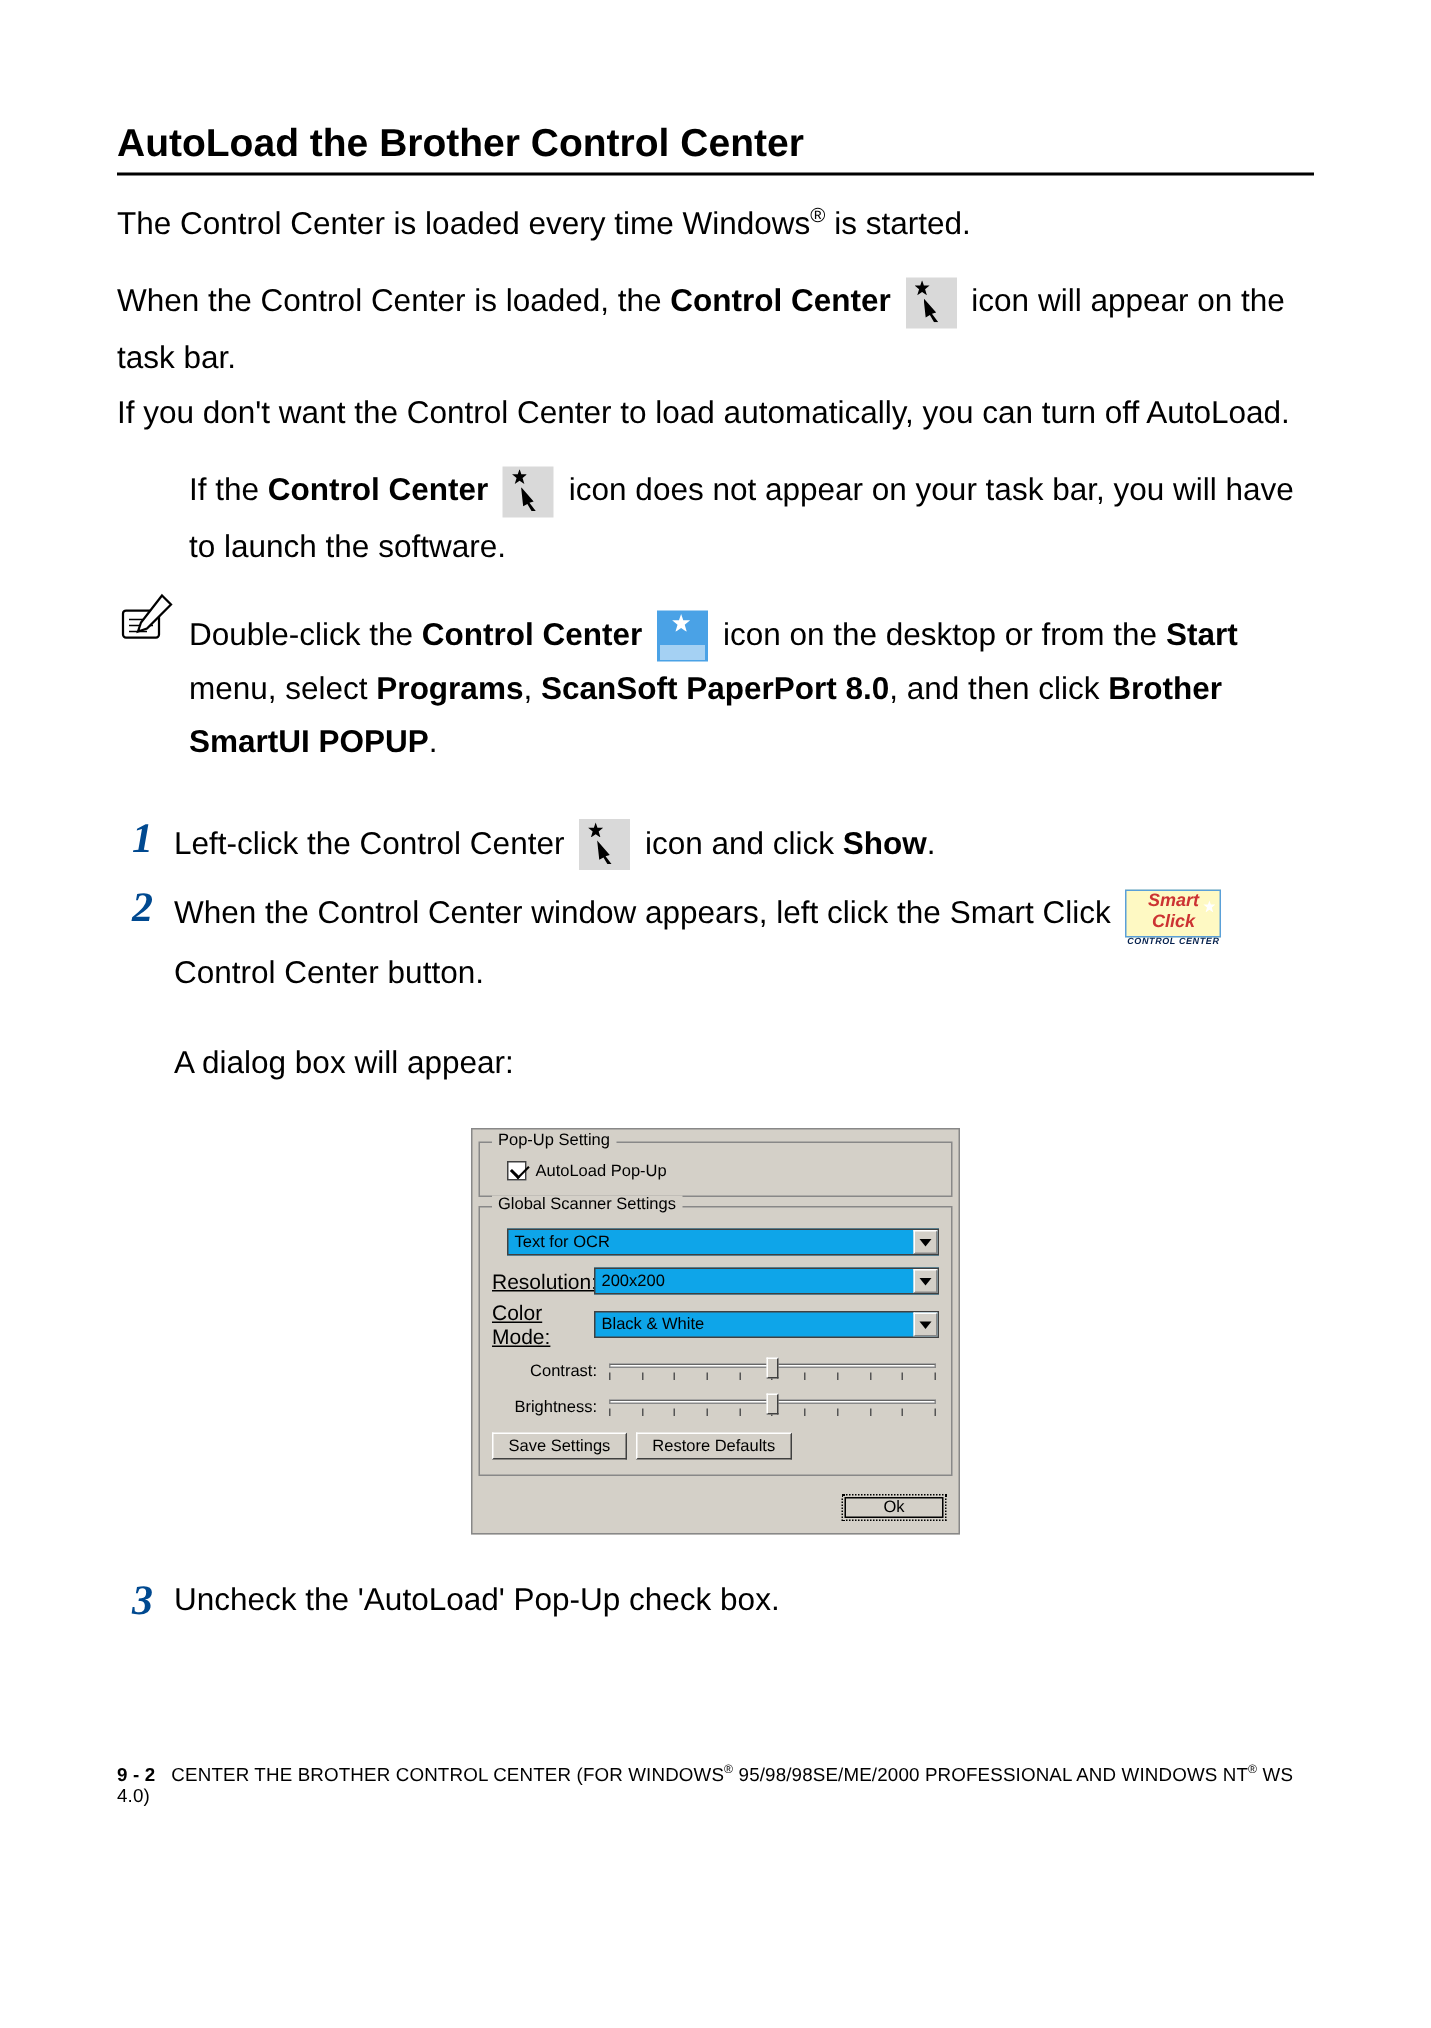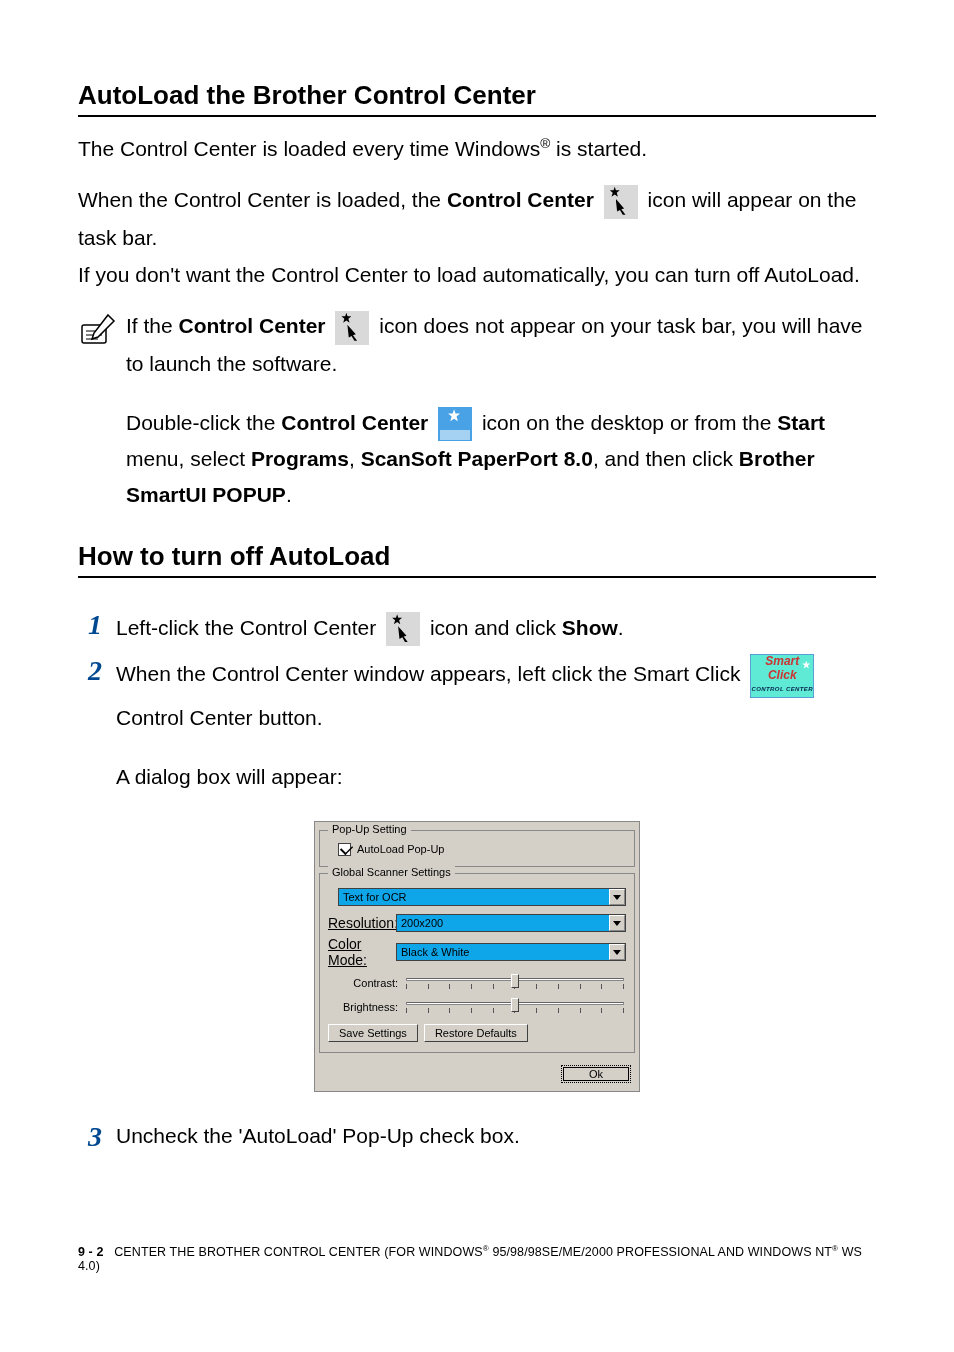--- a/index.html
+++ b/index.html
@@ -25,21 +25,21 @@
     font-size: 21px;
     line-height: 1.35;
     margin: 18px 0;
   }
   .inline-para {
     font-size: 21px;
     line-height: 1.8;
   }
   .note-row {
     display: flex;
-    align-items: flex-start;
+    align-items: center;
     gap: 8px;
     margin-top: 10px;
   }
   .note-icon {
     flex: 0 0 40px;
     margin-top: 4px;
   }
   .note-icon svg { display:block; }
   .note-body {
     font-size: 21px;
@@ -90,22 +90,22 @@
   .cc-icon-desktop::after {
     content:"";
     position:absolute;
     left:2px; bottom:1px;
     width:30px; height:10px;
     background:#fff;
     opacity:0.5;
   }
   .smartclick-icon {
     display:inline-block;
-    width:64px; height:44px;
-    background:#5eead4;
+    width:64px; height:32px;
+    background:#fef9c3;
     border:1px solid #5aa0d8;
     vertical-align:middle;
     margin:0 4px;
     position:relative;
     font-size:11px;
     font-style:italic;
     font-weight:bold;
     color:#c33;
     text-align:center;
     line-height:14px;
@@ -357,21 +357,20 @@
         <span> icon does not appear on your task bar, you will have to launch the software.</span>
       </div>
       <div style="margin-top:22px; line-height:1.7;">
         <span>Double-click the </span><b>Control Center</b>
         <span class="cc-icon-desktop"></span>
         <span> icon on the desktop or from the </span><b>Start</b><span> menu, select </span><b>Programs</b><span>, </span><b>ScanSoft PaperPort 8.0</b><span>, and then click </span><b>Brother SmartUI POPUP</b><span>.</span>
       </div>
     </div>
   </div>
 
-  <h2 class="section-heading" style="margin-top:28px;">How to turn off AutoLoad</h2>
 
   <div class="steps">
 
     <div class="step-row">
       <div class="step-num">1</div>
       <div class="step-body" style="line-height:1.9;">
         <span>Left-click the Control Center </span><span class="cc-icon-big"></span><span> icon and click </span><b>Show</b><span>.</span>
       </div>
     </div>
 

